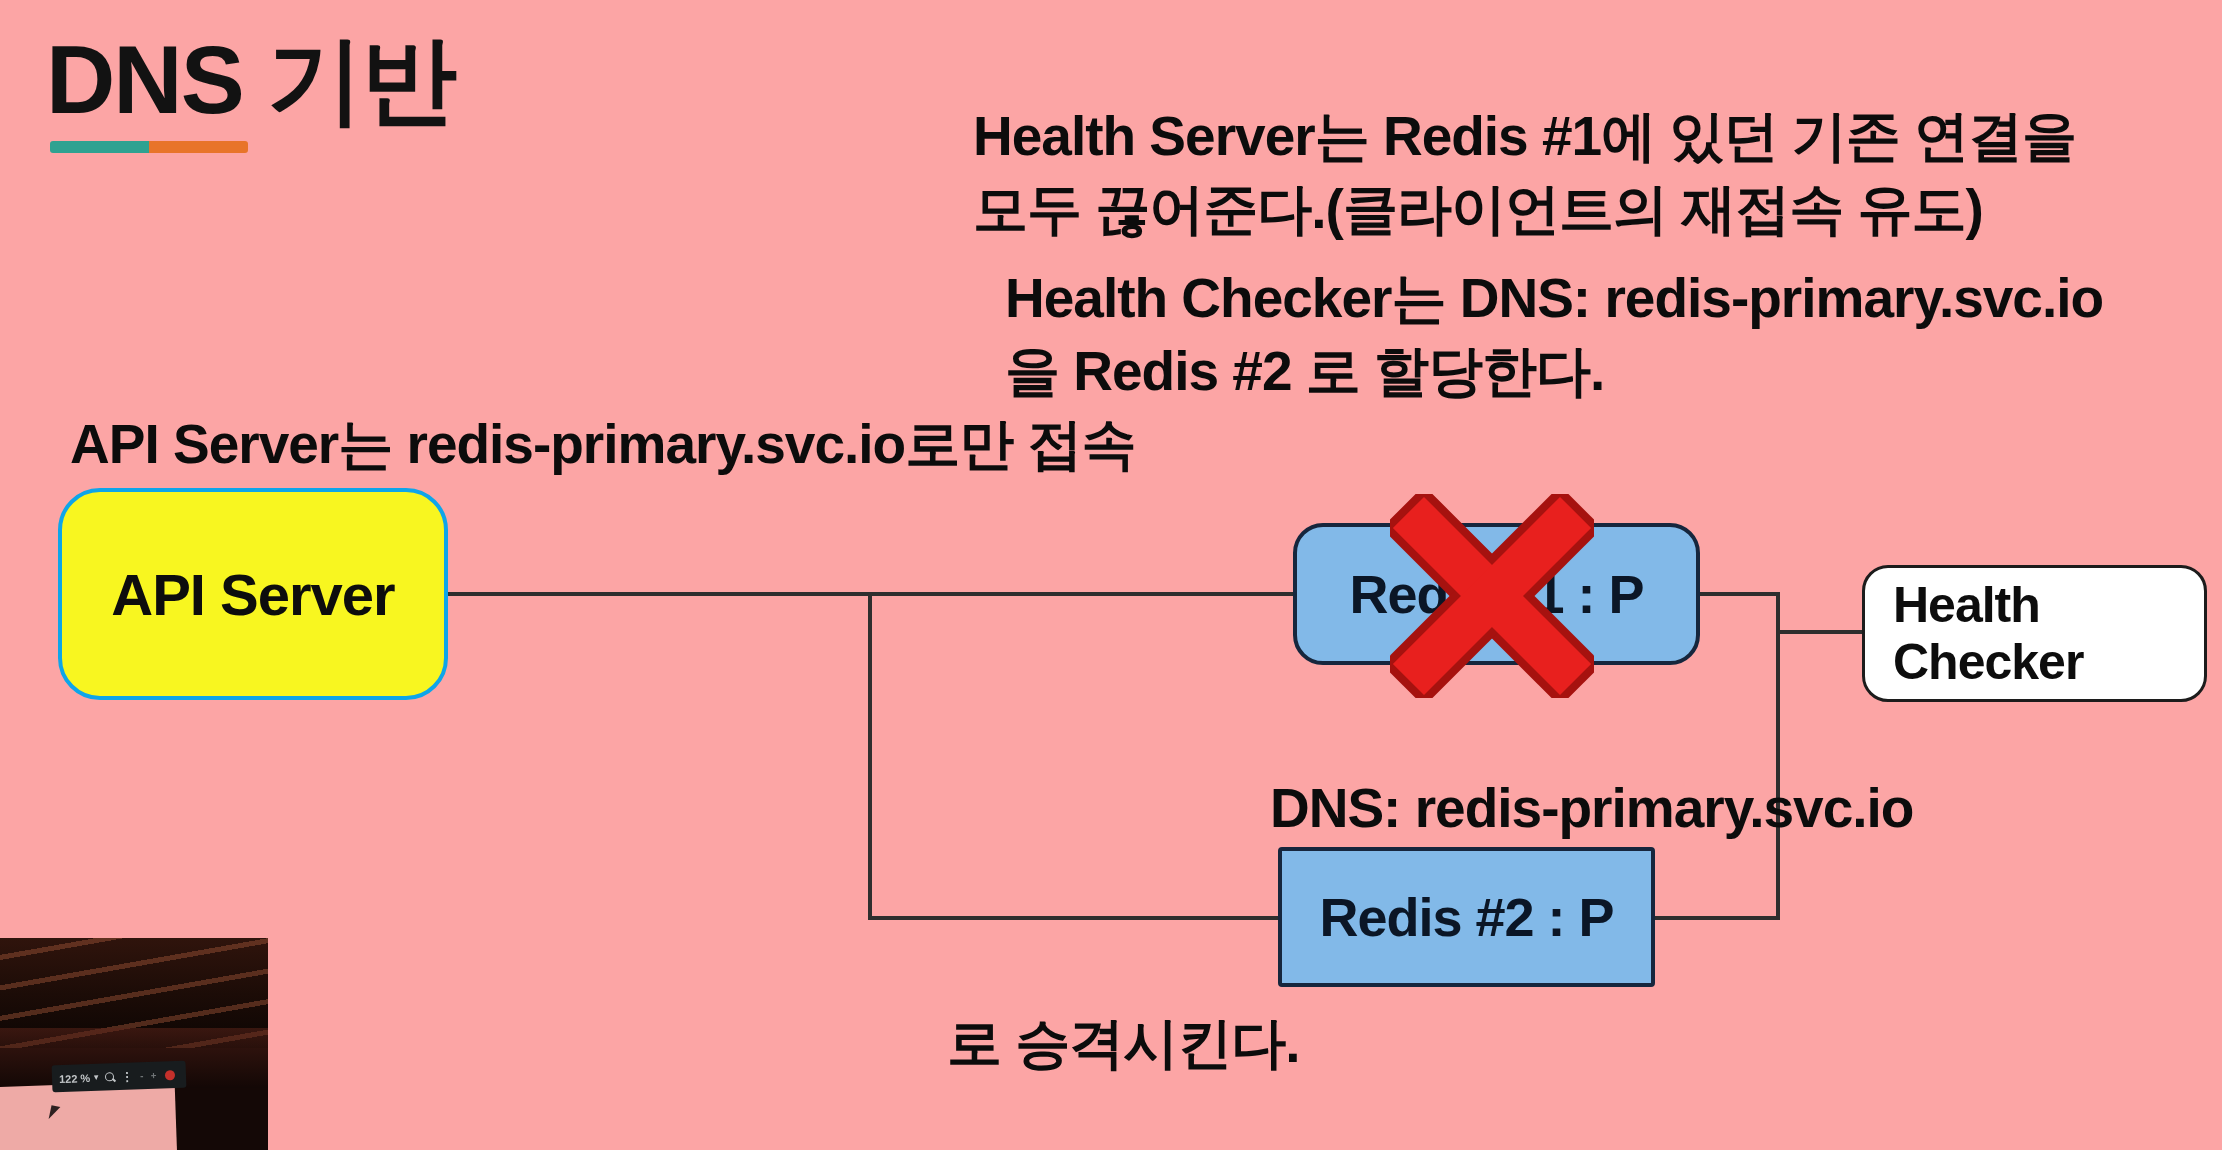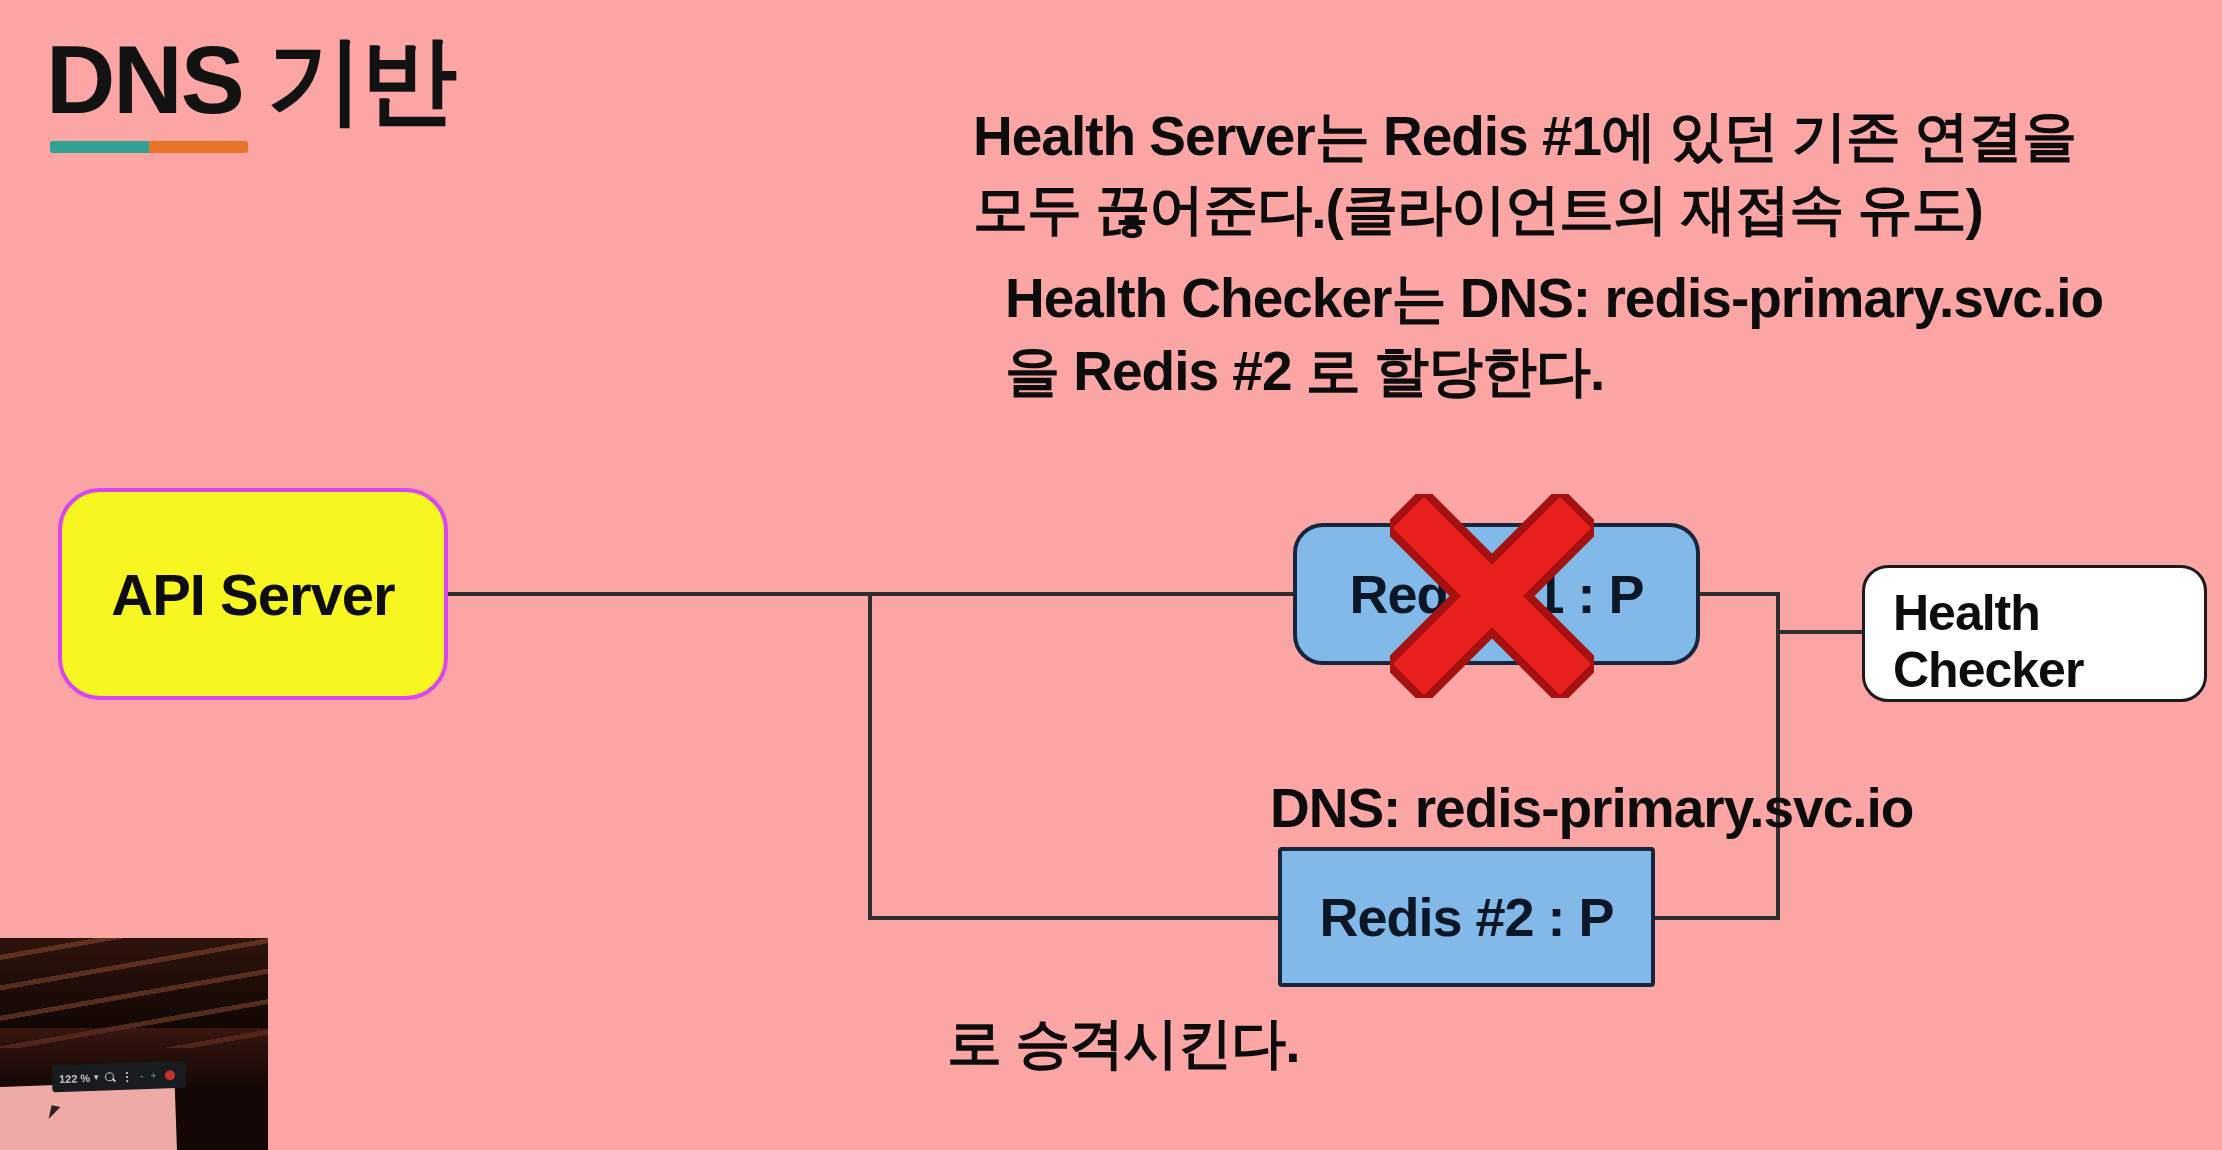--- a/index.html
+++ b/index.html
@@ -60,21 +60,21 @@
     box-sizing: border-box;
     display: flex;
     align-items: center;
     justify-content: center;
     font-weight: 700;
     letter-spacing: -1px;
   }
   .node-api {
     left: 58px; top: 488px; width: 390px; height: 212px;
     background: var(--api-server-fill, #f8f620);
-    border: 4px solid #d946ef;
+    border: 4px solid #0ea5e9;
     border-radius: 42px;
     font-size: 58px;
     color: #0d0d0d;
   }
   .node-redis {
     background: var(--redis-fill, #82b9e8);
     border: 4px solid #16263d;
     color: #0b1626;
     font-size: 54px;
   }
@@ -82,21 +82,21 @@
   .node-redis2 { left: 1278px; top: 847px; width: 377px; height: 140px; border-radius: 4px; }
   .node-hc {
     left: 1862px; top: 565px; width: 345px; height: 137px;
     background: #ffffff;
     border: 3px solid #1c1c1c;
     border-radius: 26px;
     font-size: 50px;
     color: #0d0d0d;
     flex-direction: column;
     align-items: flex-start;
-    justify-content: flex-end;
+    justify-content: center;
     padding-left: 28px;
     line-height: 57px;
   }
 
   
   .x-mark {
     position: absolute;
     left: 1390px; top: 494px;
     width: 204px; height: 204px;
   }
@@ -189,20 +189,21 @@
   <div class="note" style="left:973px; top:100px;">
     <div>Health Server는 Redis #1에 있던 기존 연결을</div>
     <div>모두 끊어준다.(클라이언트의 재접속 유도)</div>
   </div>
 
   <div class="note" style="left:1005px; top:262px;">
     <div>Health Checker는 DNS: redis-primary.svc.io</div>
     <div>을 Redis #2 로 할당한다.</div>
   </div>
 
+  <div class="note" style="left:70px; top:408px;">API Server는 redis-primary.svc.io로만 접속</div>
 
   <div class="conn" style="left:448px; top:592px; width:847px; height:4px;"></div>
   <div class="conn" style="left:868px; top:592px; width:4px; height:328px;"></div>
   <div class="conn" style="left:868px; top:916px; width:412px; height:4px;"></div>
   <div class="conn" style="left:1698px; top:592px; width:82px; height:4px;"></div>
   <div class="conn" style="left:1776px; top:592px; width:4px; height:328px;"></div>
   <div class="conn" style="left:1776px; top:630px; width:88px; height:4px;"></div>
   <div class="conn" style="left:1653px; top:916px; width:127px; height:4px;"></div>
 
   <div class="node node-api">

